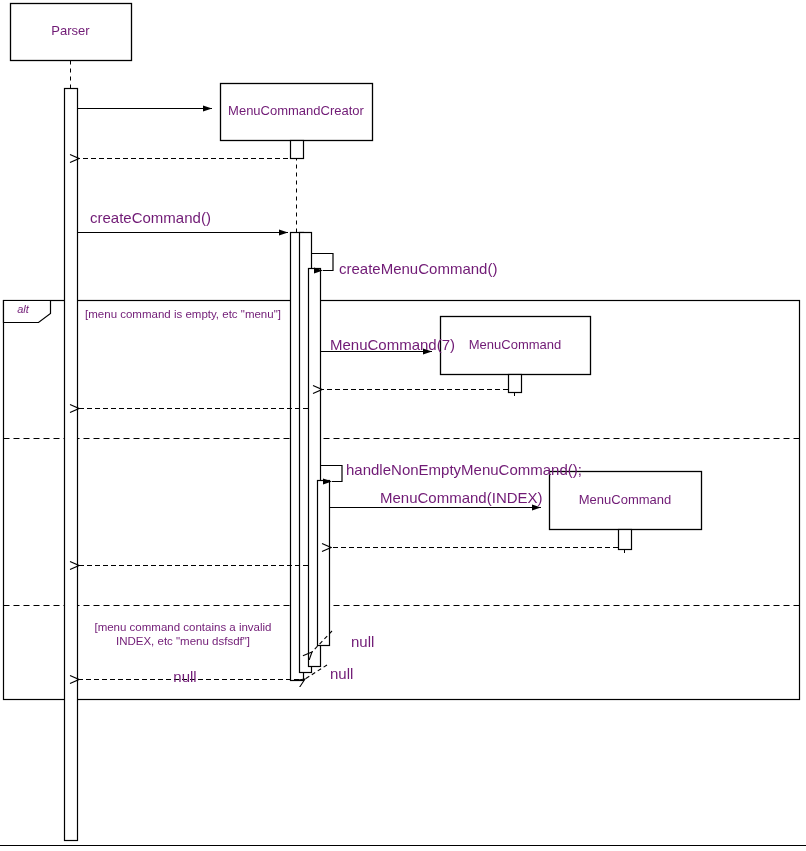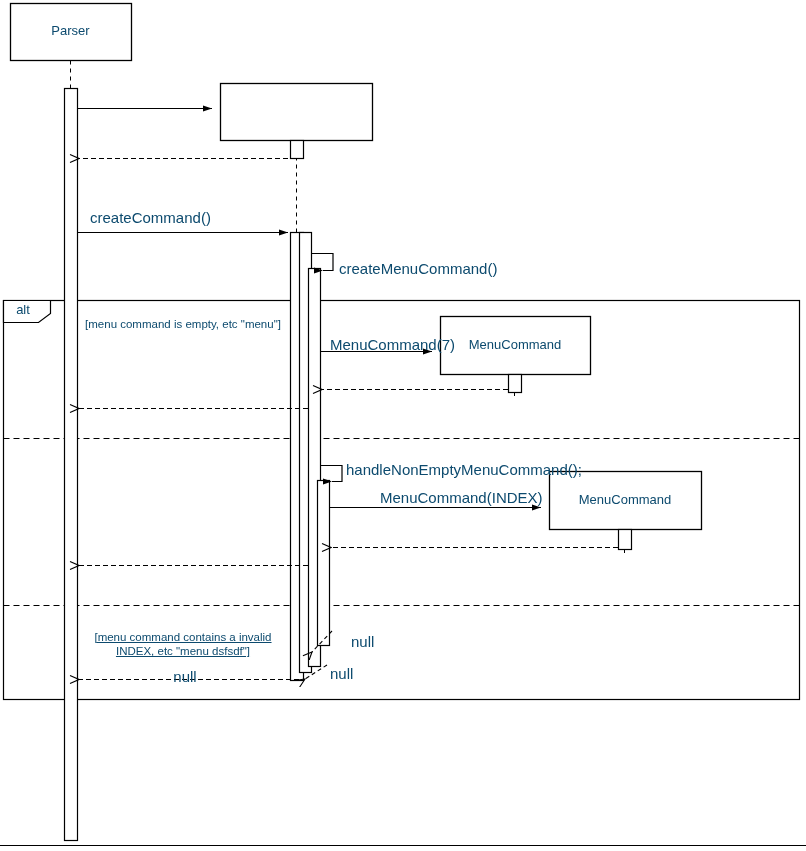--- a/index.html
+++ b/index.html
@@ -21,36 +21,36 @@
   #svg-layer {
     position: absolute;
     left: 0;
     top: 0;
     width: 806px;
     height: 851px;
   }
   .lbl {
     position: absolute;
     font-family: "Liberation Sans", sans-serif;
-    color: #0c4a6e;
+    color: #701a75;
     white-space: pre;
     line-height: 1.25;
   }
   .participant-name {
     font-size: 13px;
     text-align: center;
   }
   .frame-op {
-    font-size: 13px;
+    font-size: 11px;
     text-align: center;
+    font-style: italic;
   }
   .guard {
     font-size: 11.5px;
     text-align: center;
-    margin-top: 10px;
   }
   .msg {
     font-size: 15px;
     text-align: center;
   }
   .msg-left {
     font-size: 15px;
     text-align: left;
   }
   .centerbox {
@@ -141,31 +141,32 @@
       <line x1="327" y1="665" x2="305" y2="679" stroke="#000" stroke-width="1.1" stroke-dasharray="4,3" marker-end="url(#arrow-open)"></line>
 
       <line x1="299" y1="679.5" x2="79" y2="679.5" stroke="#000" stroke-width="1.1" stroke-dasharray="5,3" marker-end="url(#arrow-open)"></line>
     </g>
 
     <line x1="0" y1="845.5" x2="806" y2="845.5" stroke="#000" stroke-width="1.2"></line>
   </svg>
 
   <div class="lbl participant-name centerbox" style="left:10px; top:3px; width:121px; height:57px;">Parser</div>
 
+  <div class="lbl participant-name centerbox" style="left:220px; top:83px; width:152px; height:57px;">MenuCommandCreator</div>
 
   <div class="lbl participant-name centerbox" style="left:440px; top:316px; width:150px; height:58px;">MenuCommand</div>
 
   <div class="lbl participant-name centerbox" style="left:549px; top:471px; width:152px; height:58px;">MenuCommand</div>
 
   <div class="lbl frame-op centerbox" style="left:3px; top:301px; width:40px; height:18px;">alt</div>
 
   <div class="lbl guard" style="left:83px; top:307px; width:200px;">[menu command is empty, etc "menu"]</div>
 
 
-  <div class="lbl guard" style="left:83px; top:620px; width:200px;text-decoration:underline;">[menu command contains a invalid
+  <div class="lbl guard" style="left:83px; top:620px; width:200px;">[menu command contains a invalid
 INDEX, etc "menu dsfsdf"]</div>
 
   <div class="lbl msg" style="left:90px; top:209px; width:120px;">createCommand()</div>
 
   <div class="lbl msg-left" style="left:339px; top:260px;">createMenuCommand()</div>
 
   <div class="lbl msg" style="left:330px; top:336px; width:110px;">MenuCommand(7)</div>
 
   <div class="lbl msg-left" style="left:346px; top:461px;">handleNonEmptyMenuCommand();</div>
 

